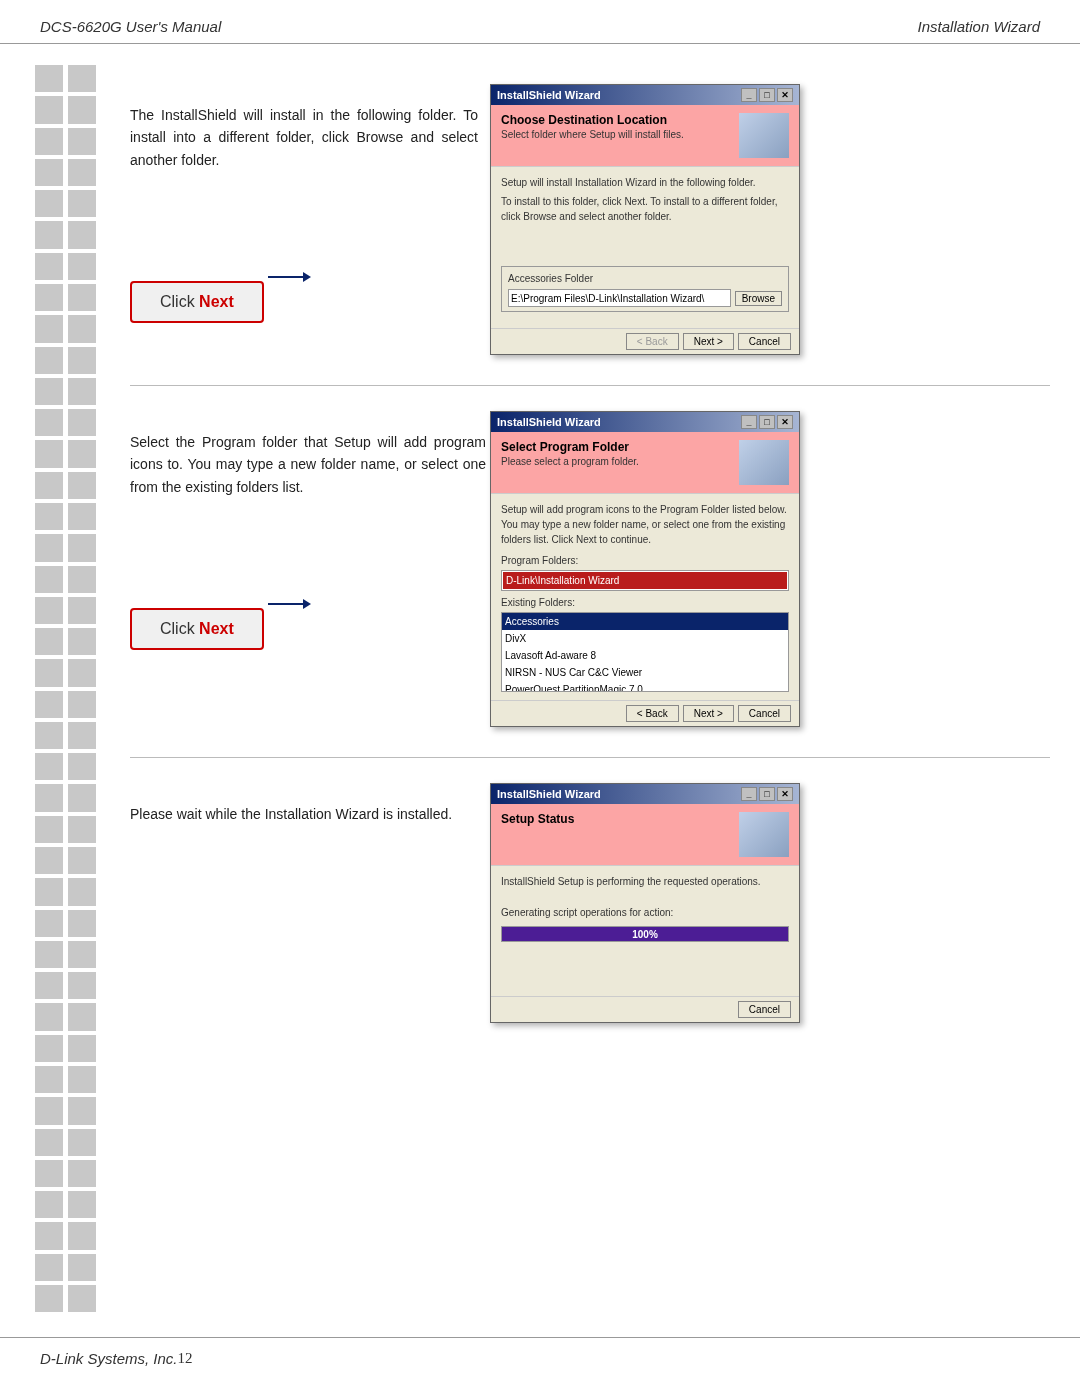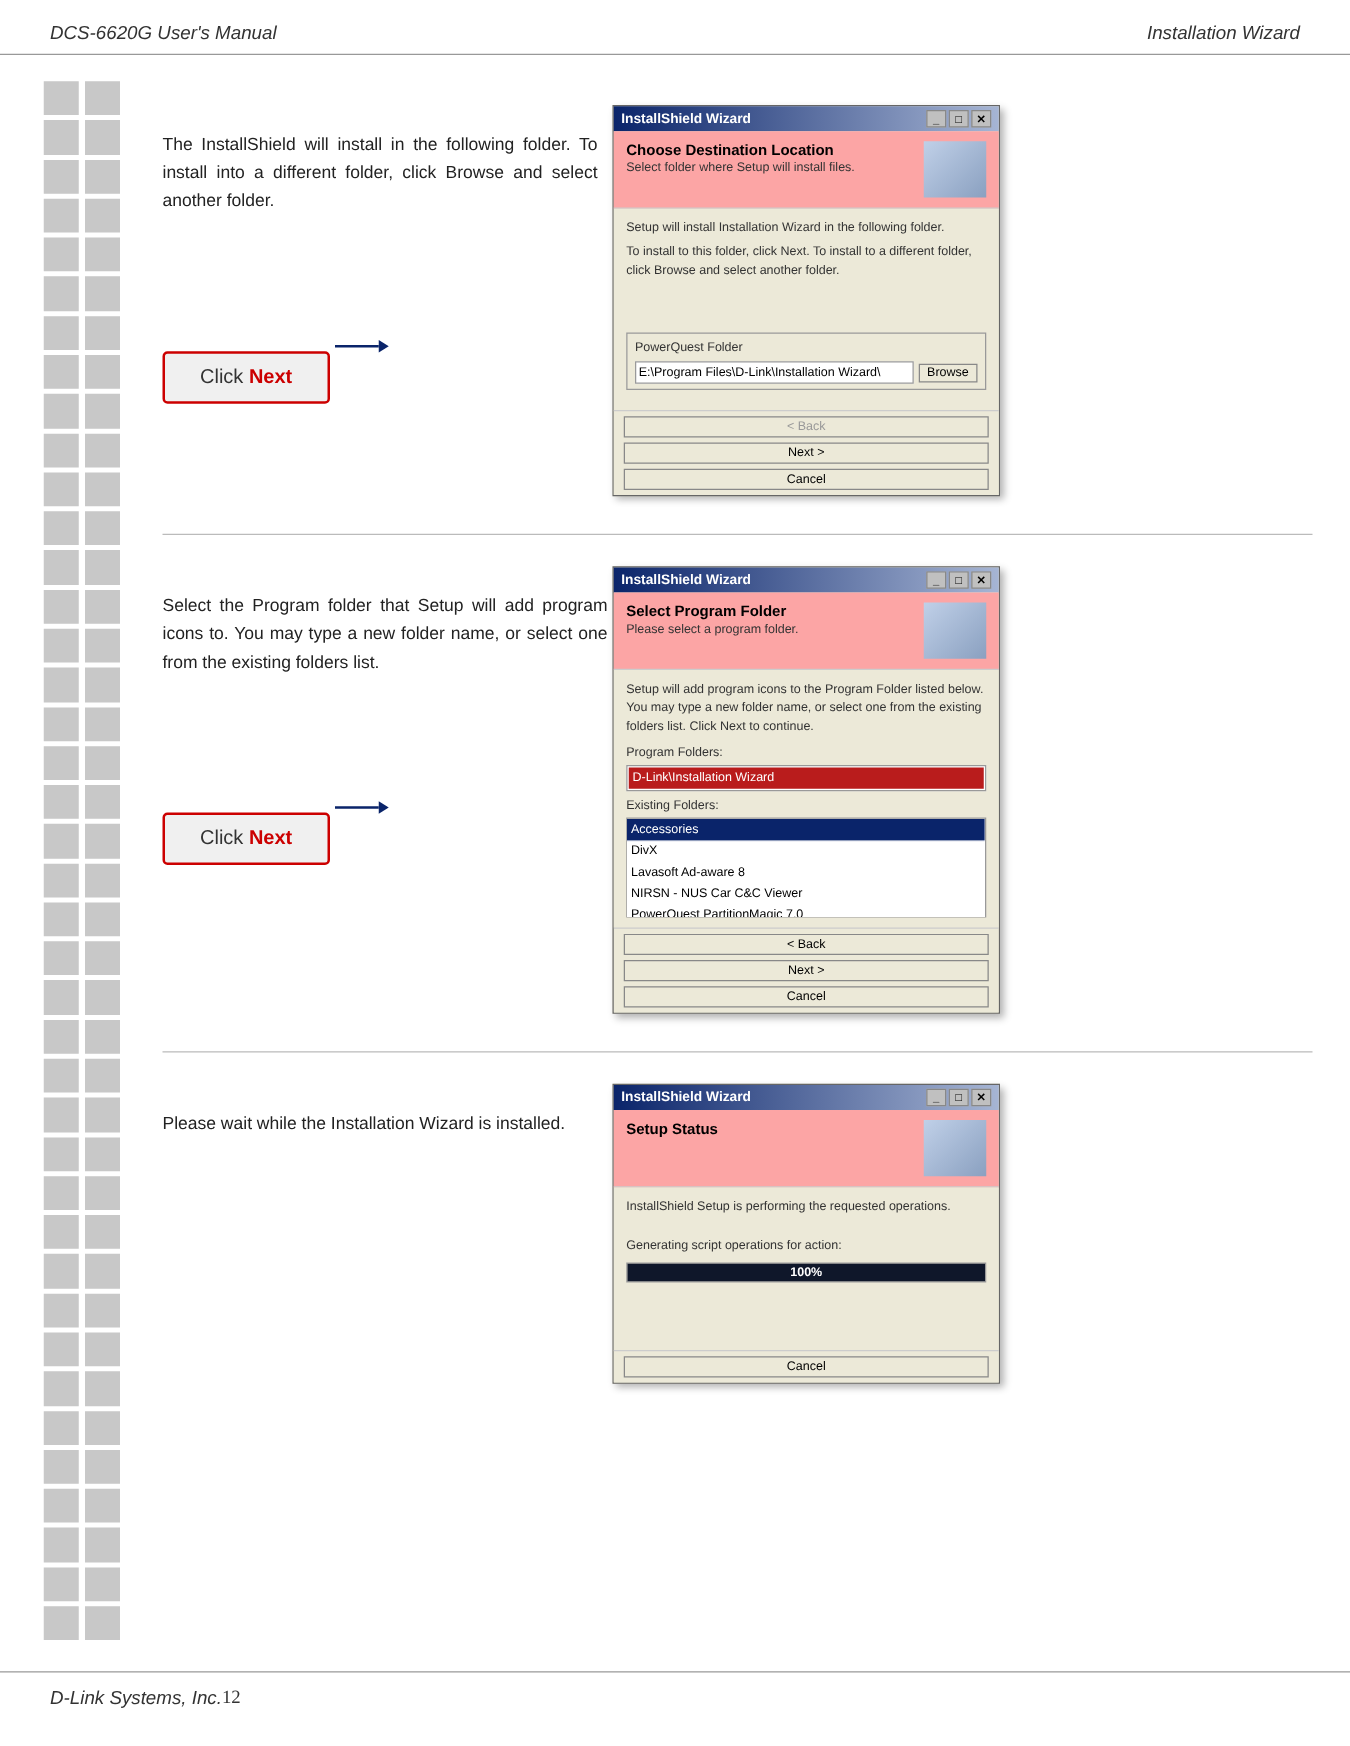--- a/index.html
+++ b/index.html
@@ -172,21 +172,20 @@
       cursor: pointer;
     }
 
     .wizard-footer {
       padding: 4px 8px;
       border-top: 1px solid #ccc;
       display: flex;
       justify-content: flex-end;
       gap: 4px;
       background: #ece9d8;
-      flex-direction: column;
     }
     .wizard-btn {
       padding: 2px 10px;
       font-size: 10px;
       border: 1px solid #888;
       background: #ece9d8;
       cursor: pointer;
     }
     .wizard-btn-disabled {
       color: #999;
@@ -231,21 +230,21 @@
     }
 
     
     .progress-bar-container {
       background: #ffffff;
       border: 1px solid #999;
       height: 16px;
       margin: 6px 0;
     }
     .progress-bar-fill {
-      background: #0f172a;
+      background: #4c1d95;
       height: 100%;
       display: flex;
       align-items: center;
       justify-content: center;
       color: white;
       font-size: 10px;
       font-weight: bold;
     }
 
     
@@ -384,21 +383,21 @@
           <h3>Choose Destination Location</h3>
           <p>Select folder where Setup will install files.</p>
         </div>
         <div class="wizard-header-icon"></div>
       </div>
       <div class="wizard-content">
         <p>Setup will install Installation Wizard in the following folder.</p>
         <p>To install to this folder, click Next. To install to a different folder, click Browse and select another folder.</p>
         <div style="height:30px;"></div>
         <div class="wizard-folder-group">
-          <div class="wizard-folder-label">PowerQuest Folder</div>
+          <div class="wizard-folder-label">Accessories Folder</div>
           <div class="wizard-folder-row">
             <input class="wizard-folder-input" type="text" readonly="" value="E:\Program Files\D-Link\Installation Wizard\" style="">
             <button class="wizard-browse-btn">Browse</button>
           </div>
         </div>
       </div>
       <div class="wizard-footer">
         <button class="wizard-btn wizard-btn-disabled">&lt; Back</button>
         <button class="wizard-btn">Next &gt;</button>
         <button class="wizard-btn">Cancel</button>

